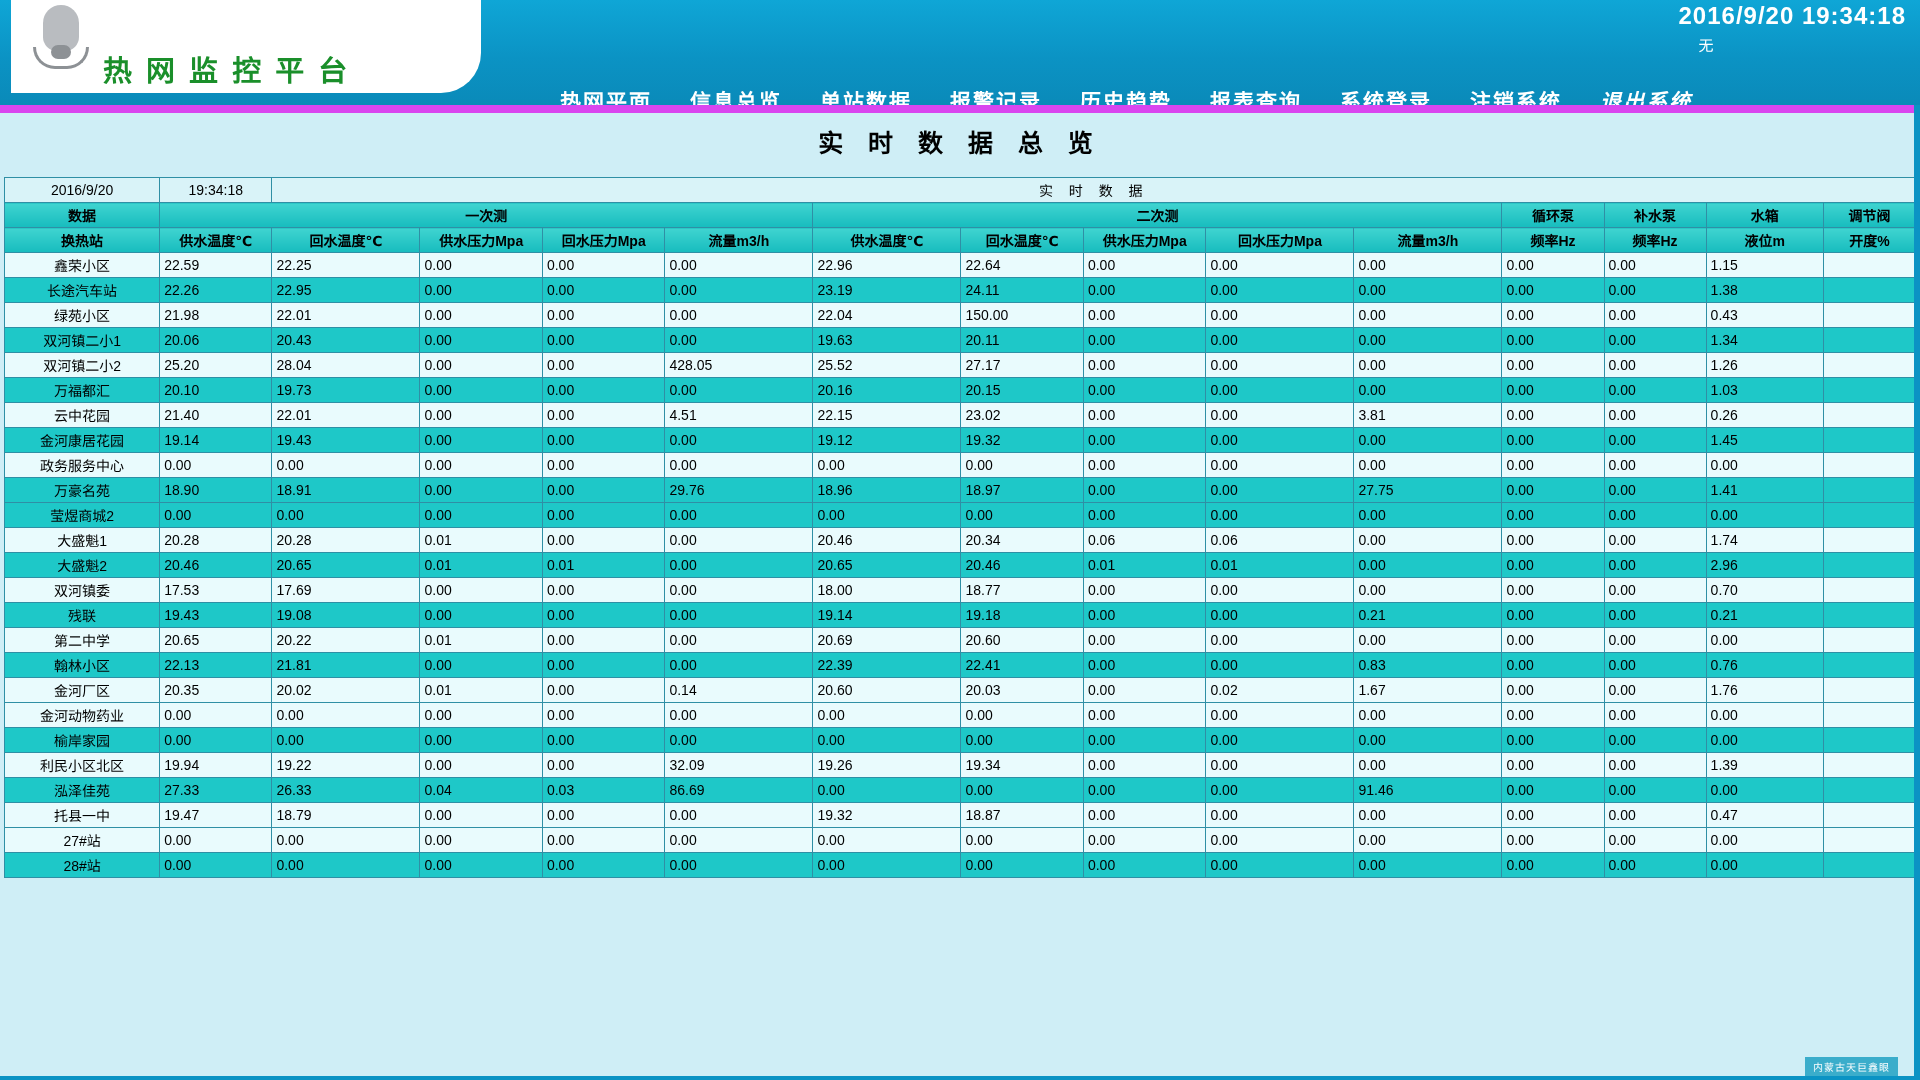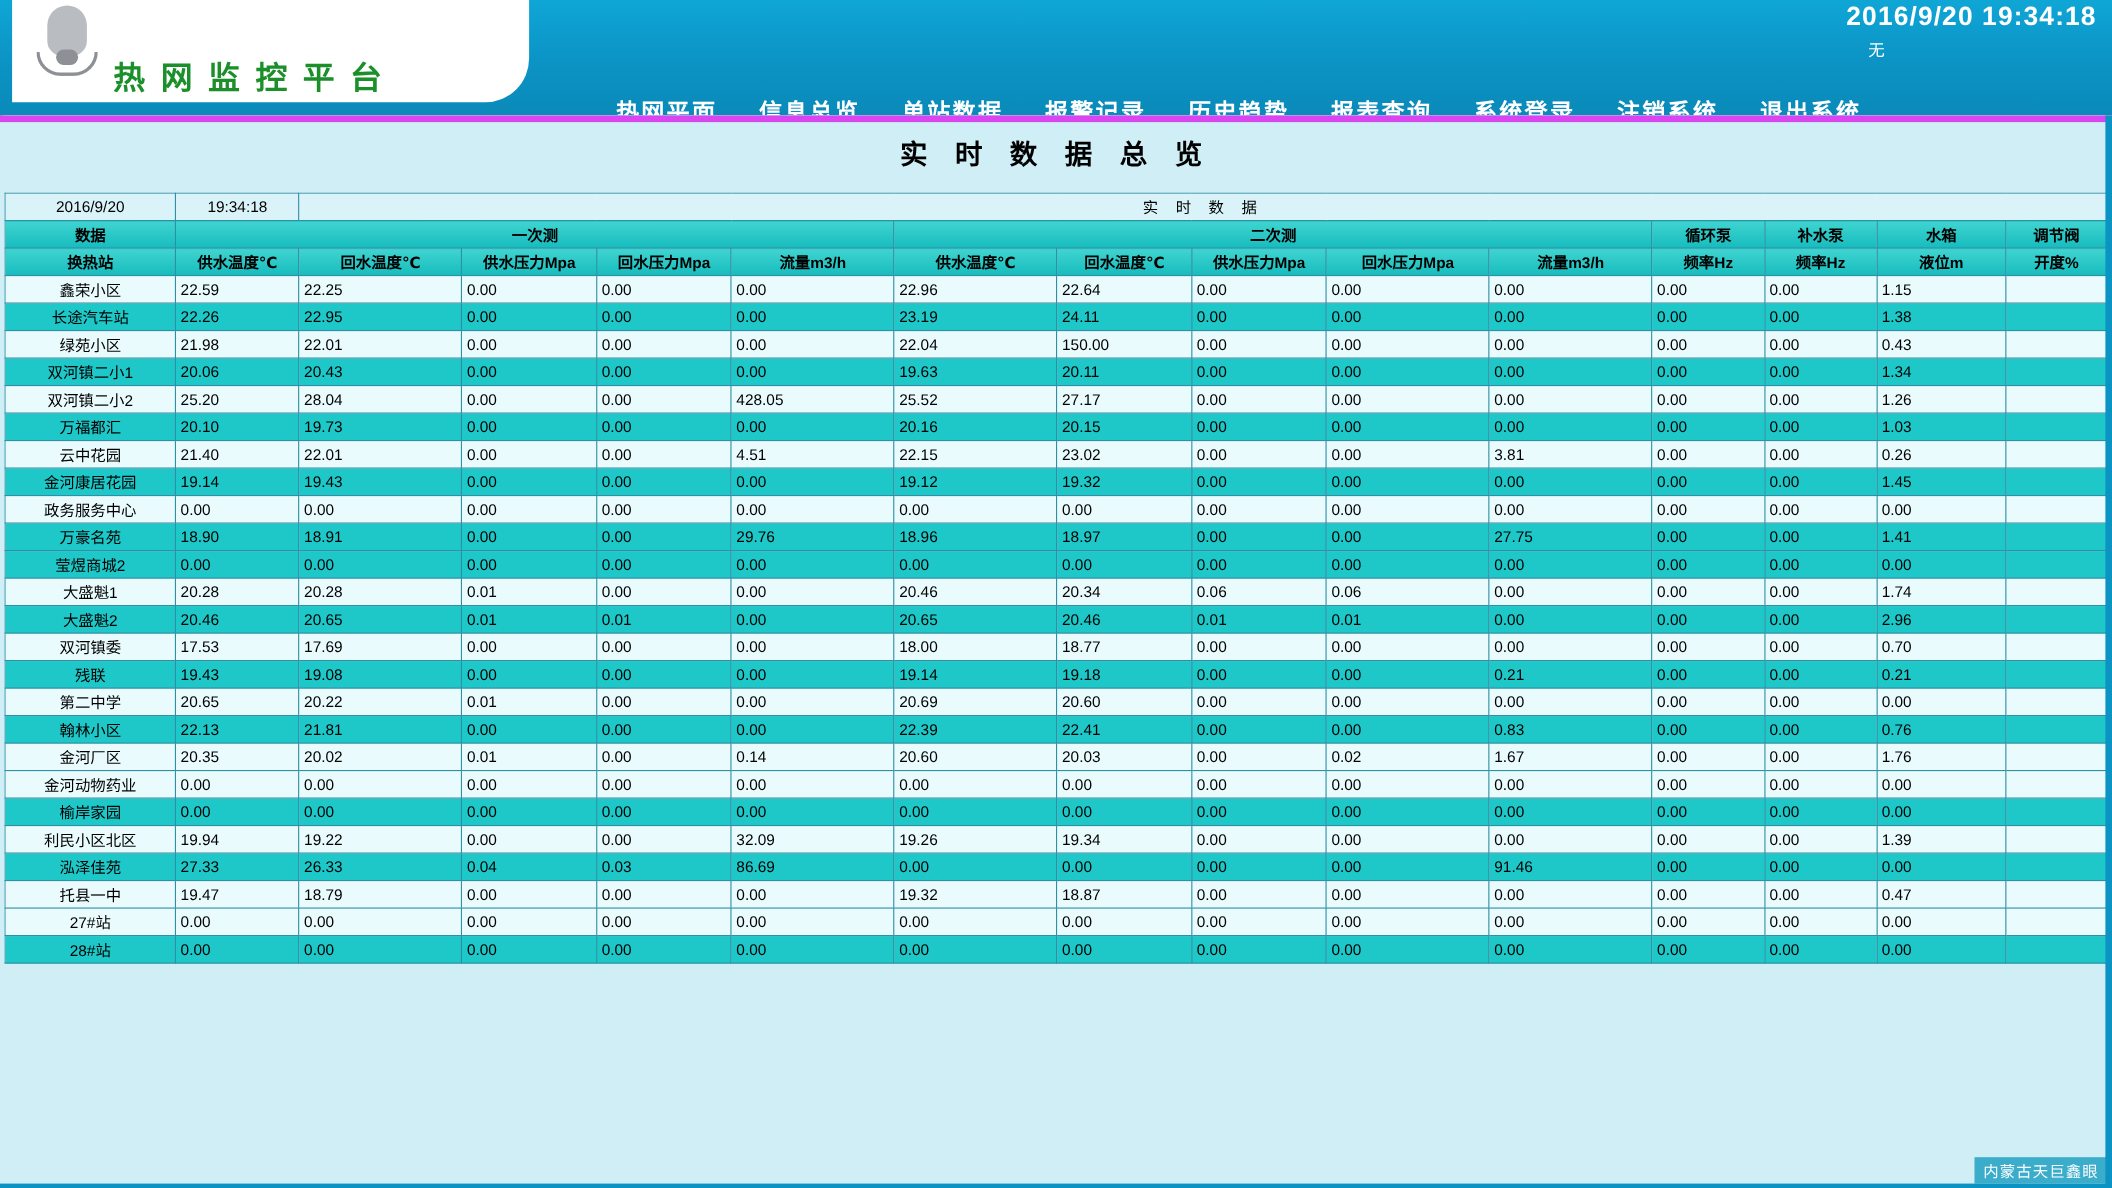--- a/index.html
+++ b/index.html
@@ -54,27 +54,27 @@
     font-size:15px;color:#ffffff;
   }
   .nav{
     position:absolute;left:560px;top:78px;
     display:flex;align-items:center;height:44px;
   }
   .nav-item{
     color:#ffffff;font-size:21px;font-weight:bold;letter-spacing:2px;
     margin-right:38px;white-space:nowrap;cursor:pointer;
   }
-  .nav-item:last-child{margin-right:12px;}
+  .nav-item:last-child{margin-right:12px;font-style:italic;}
 
   
   .content{
     position:absolute;left:0;top:105px;width:1920px;height:975px;
     background:#cfeef6;
-    border-top:6px solid #d946ef;
+    border-top:8px solid #d946ef;
     box-sizing:border-box;
   }
   .page-title{
     height:60px;line-height:60px;text-align:center;
     font-size:25px;font-weight:bold;letter-spacing:9px;color:#000;
   }
 
   
   .table-wrap{
     position:absolute;left:4px;top:64px;width:1916px;height:900px;
@@ -109,22 +109,22 @@
     background:linear-gradient(180deg,#3fd4d0 0%,#17bcbe 100%);
     text-align:center;font-weight:bold;font-size:13.5px;color:#000;
     height:26px;
   }
   tr.d td{background:#e9fbfd;}
   tr.a td{background:#1ec8c8;}
   td.name{text-align:center;padding-left:6px;}
   td.val{text-align:left;padding-left:7px;}
 
   .watermark{
-    position:absolute;right:4px;bottom:4px;
-    background:#2fa8c8;color:#ffffff;font-size:14px;
+    position:absolute;right:22px;bottom:4px;
+    background:#2fa8c8;color:#ffffff;font-size:10px;
     padding:2px 8px;letter-spacing:1px;opacity:.92;
   }
   .redline{position:absolute;left:0;top:0;width:1920px;height:3px;background:#d61a1a;}
   .leftred{position:absolute;left:0;top:0;width:3px;height:1080px;background:#d61a1a;}
   .rightedge{position:absolute;right:0;top:105px;width:6px;height:975px;background:#0b93c4;}
   .botedge{position:absolute;left:0;bottom:0;width:1920px;height:4px;background:#0b93c4;}
 </style>
 </head>
 <body>
 

